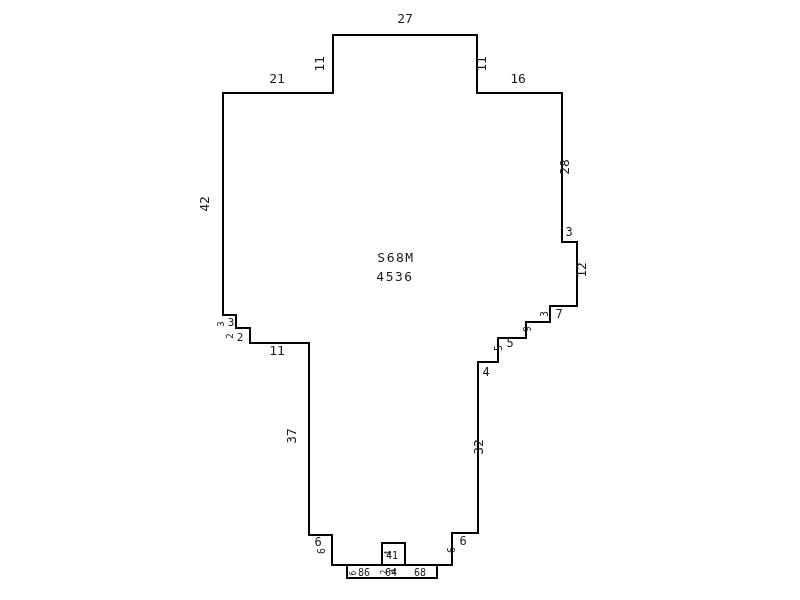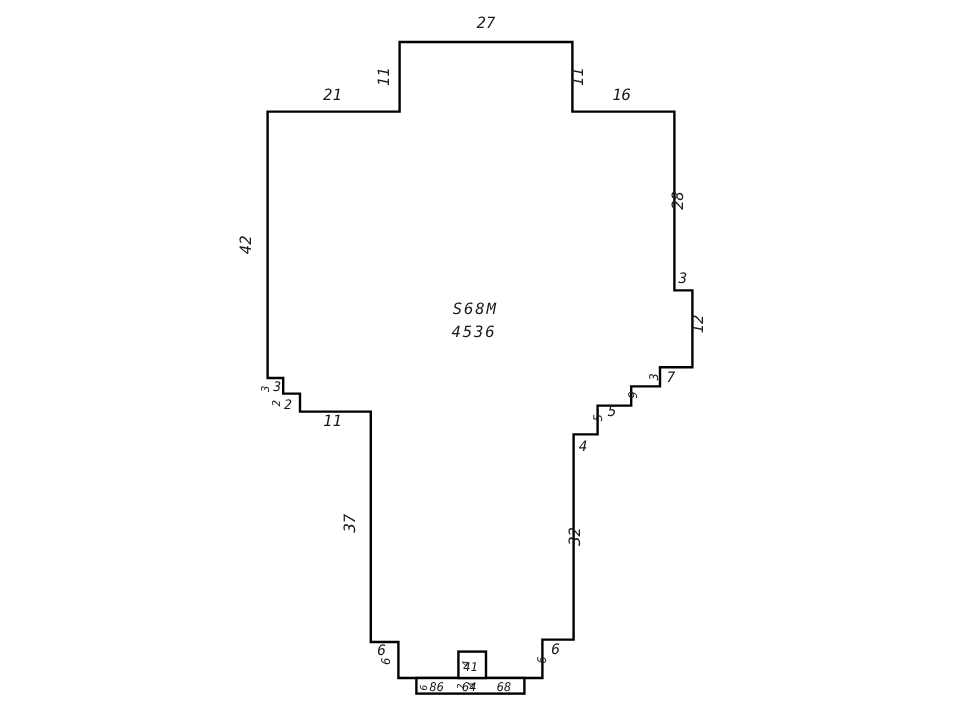--- a/index.html
+++ b/index.html
@@ -1,17 +1,17 @@
 <!DOCTYPE html>
 <html><head>
 <meta charset="utf-8">
 <style>
   html,body{margin:0;padding:0;background:#ffffff;}
   .stage{position:relative;width:800px;height:600px;background:#ffffff;overflow:hidden;
-         font-family:"DejaVu Sans Mono", monospace;font-style:italic;}
+         font-family:"DejaVu Sans Mono", monospace;}
   svg{position:absolute;left:0;top:0;}
   text{fill:#1a1a1a;}
   .outline{fill:none;stroke:#000000;stroke-width:2;}
   .parcel-id{font-size:13px;letter-spacing:1.5px;}
 </style>
 </head>
 <body>
 
 <div class="stage">
   <svg width="800" height="600" viewBox="0 0 800 600">

